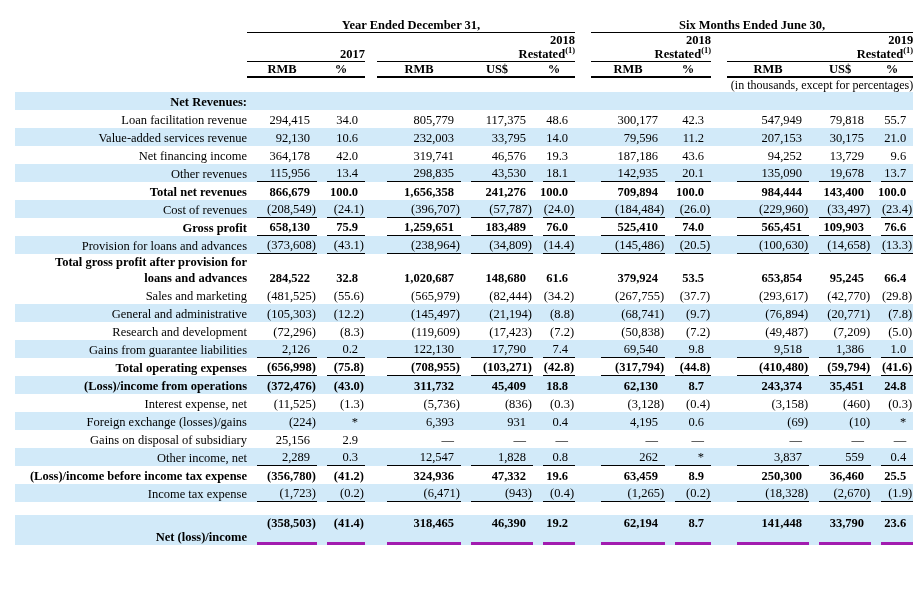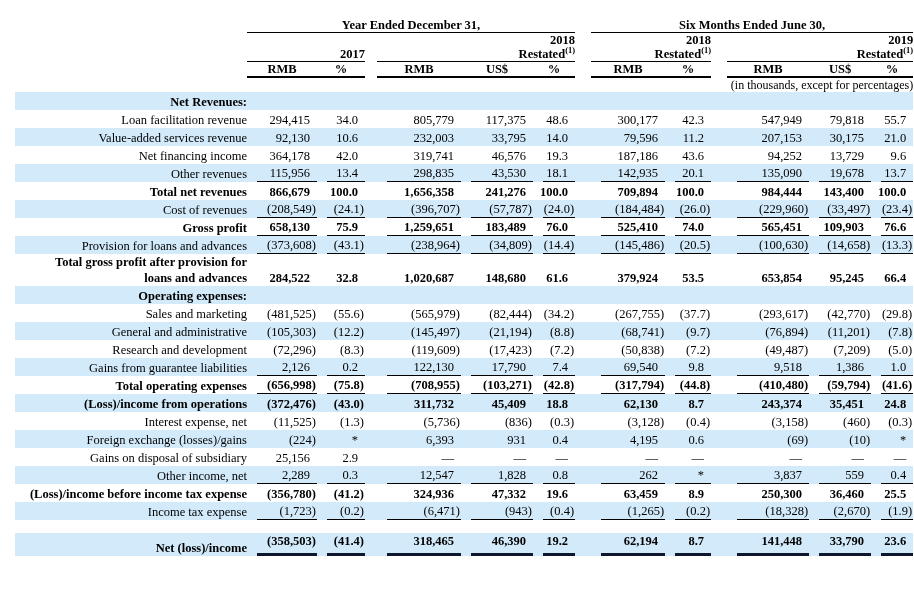--- a/index.html
+++ b/index.html
@@ -21,21 +21,21 @@
   tbody tr.data-row td{height:18px;line-height:16px;}
   tr.stripe td{background:#d2eaf9;}
   td.lbl{text-align:right;padding-left:6px;white-space:nowrap;overflow:visible;}
   td.lbl.ind{padding-left:26px;}
   .bold{font-weight:bold;}
   .lbl .l2{padding-left:14px;}
   td.vcell .val{text-align:right;white-space:nowrap;}
   .val.pos{padding-right:7px;}
   .val.neg{padding-right:1px;}
   td.vcell.u .val{border-bottom:1px solid #000;margin-left:10px;}
-  td.vcell.uu .val{border-bottom:3px solid #0f172a;margin-left:10px;padding-bottom:4px;}
+  td.vcell.uu .val{border-bottom:3px solid #a21caf;margin-left:10px;padding-bottom:11px;}
   tr.spacer-row td{height:13px;background:#fff;}
   tr.two-line td{height:auto;margin-top:16px;}
 </style>
 </head>
 <body>
 
 <div class="page">
   <table class="fin" id="fin-table">
     <colgroup id="fin-cols">
         <col style="width: 232px;">
@@ -427,24 +427,20 @@
           <td class="vcell bold">
             <div class="val pos">653,854</div>
           </td>
           <td class="vcell bold">
             <div class="val pos">95,245</div>
           </td>
           <td class="vcell bold">
             <div class="val pos">66.4</div>
           </td>
         </tr>
-        <tr class="data-row stripe">
-          <td class="lbl bold">Operating expenses:</td>
-          <td colspan="13"></td>
-        </tr>
         <tr class="data-row">
           <td class="lbl ind">Sales and marketing</td>
           <td class="vcell">
             <div class="val neg">(481,525)</div>
           </td>
           <td class="vcell">
             <div class="val neg">(55.6)</div>
           </td>
           <td></td>
           <td class="vcell">
@@ -497,21 +493,21 @@
             <div class="val neg">(68,741)</div>
           </td>
           <td class="vcell">
             <div class="val neg">(9.7)</div>
           </td>
           <td></td>
           <td class="vcell">
             <div class="val neg">(76,894)</div>
           </td>
           <td class="vcell">
-            <div class="val neg">(11,201)</div>
+            <div class="val neg">(20,771)</div>
           </td>
           <td class="vcell">
             <div class="val neg">(7.8)</div>
           </td>
         </tr>
         <tr class="data-row">
           <td class="lbl ind">Research and development</td>
           <td class="vcell">
             <div class="val neg">(72,296)</div>
           </td>

